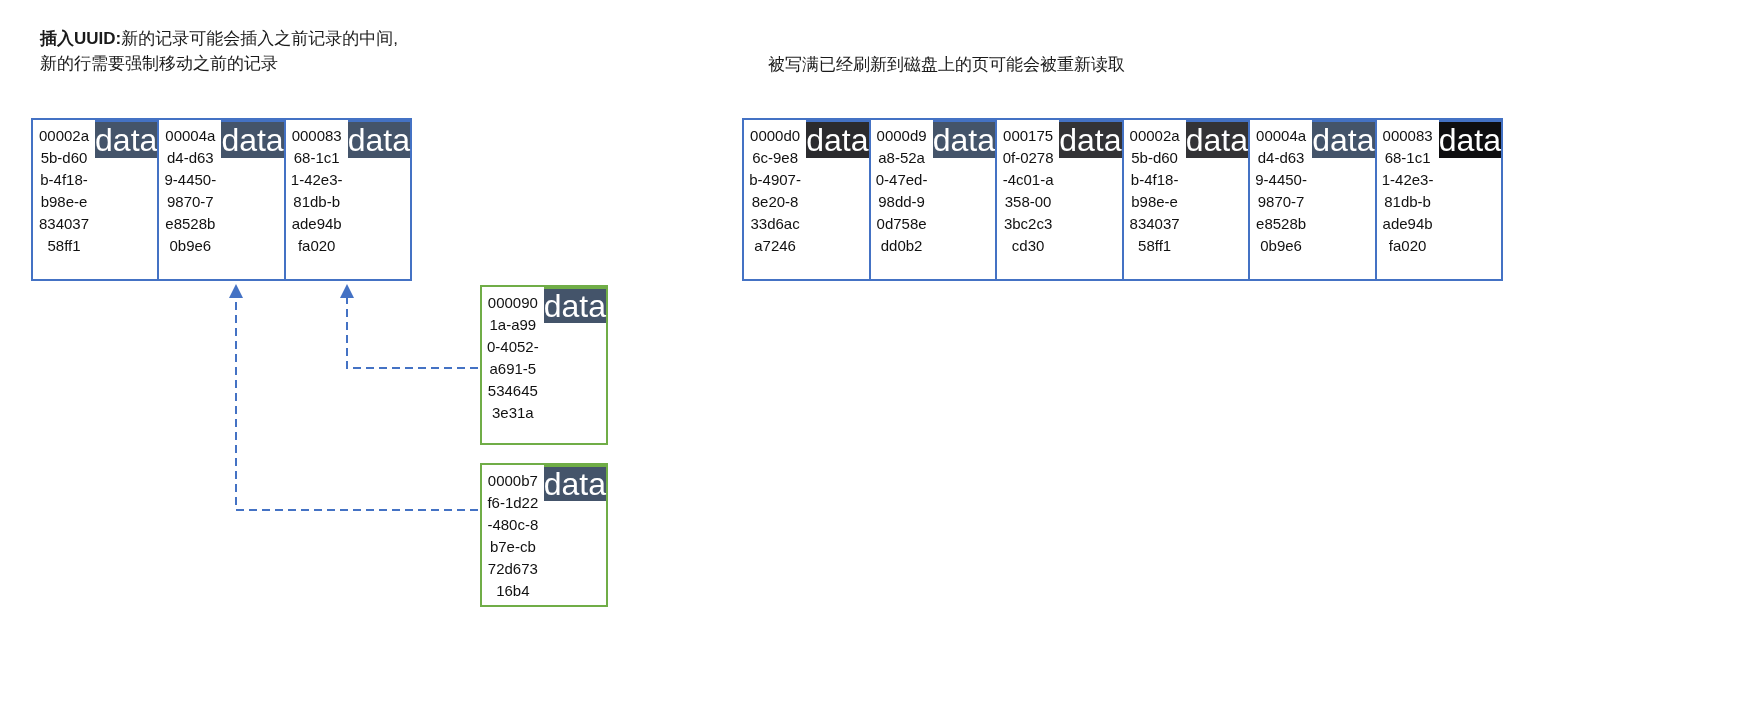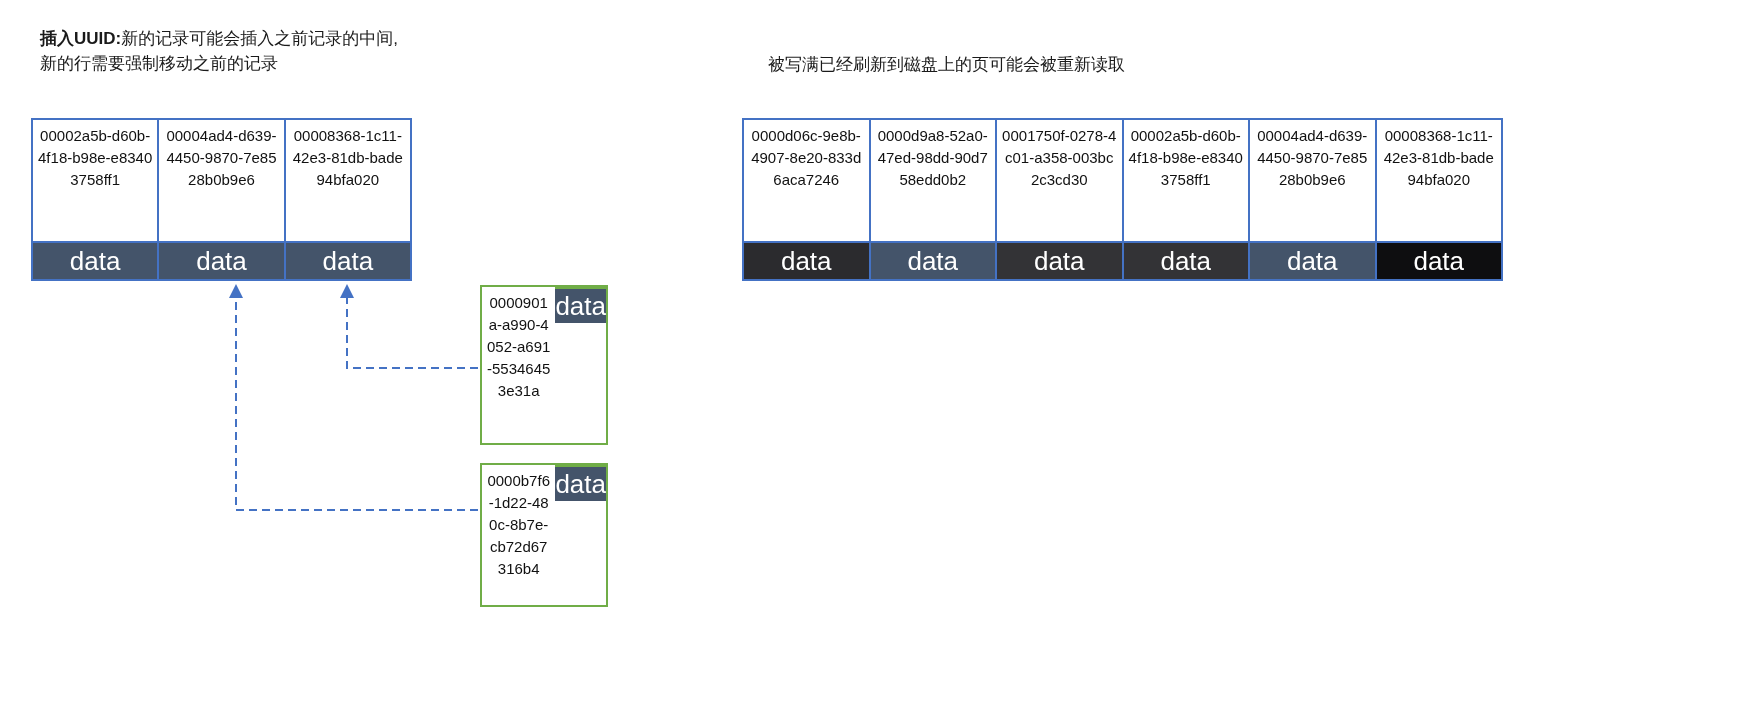--- a/index.html
+++ b/index.html
@@ -34,42 +34,42 @@
     display: flex;
     top: 118px;
     height: 163px;
     box-sizing: border-box;
   }
   .table-left  { left: 31px;  width: 381px; }
   .table-right { left: 742px; width: 761px; }
   .cell {
     flex: 1;
     display: flex;
-    flex-direction: column;
+    flex-direction: row;
     border: 2px solid #4472C4;
     box-sizing: border-box;
     background: #ffffff;
   }
   .cell + .cell { margin-left: -2px; }
   .uuid {
     flex: 1;
     padding: 5px 5px 2px 5px;
     font-size: 15px;
     line-height: 22px;
     text-align: center;
     color: #111111;
     word-break: break-all;
     overflow: hidden;
   }
   .band {
     height: 36px;
     border-top: 2px solid #4472C4;
     background: #44546A;
     color: #ffffff;
-    font-size: 26px;
+    font-size: 32px;
     line-height: 36px;
     text-align: center;
   }
 
   
   .mini-box {
     position: absolute;
     width: 128px;
     display: flex;
     flex-direction: row;

